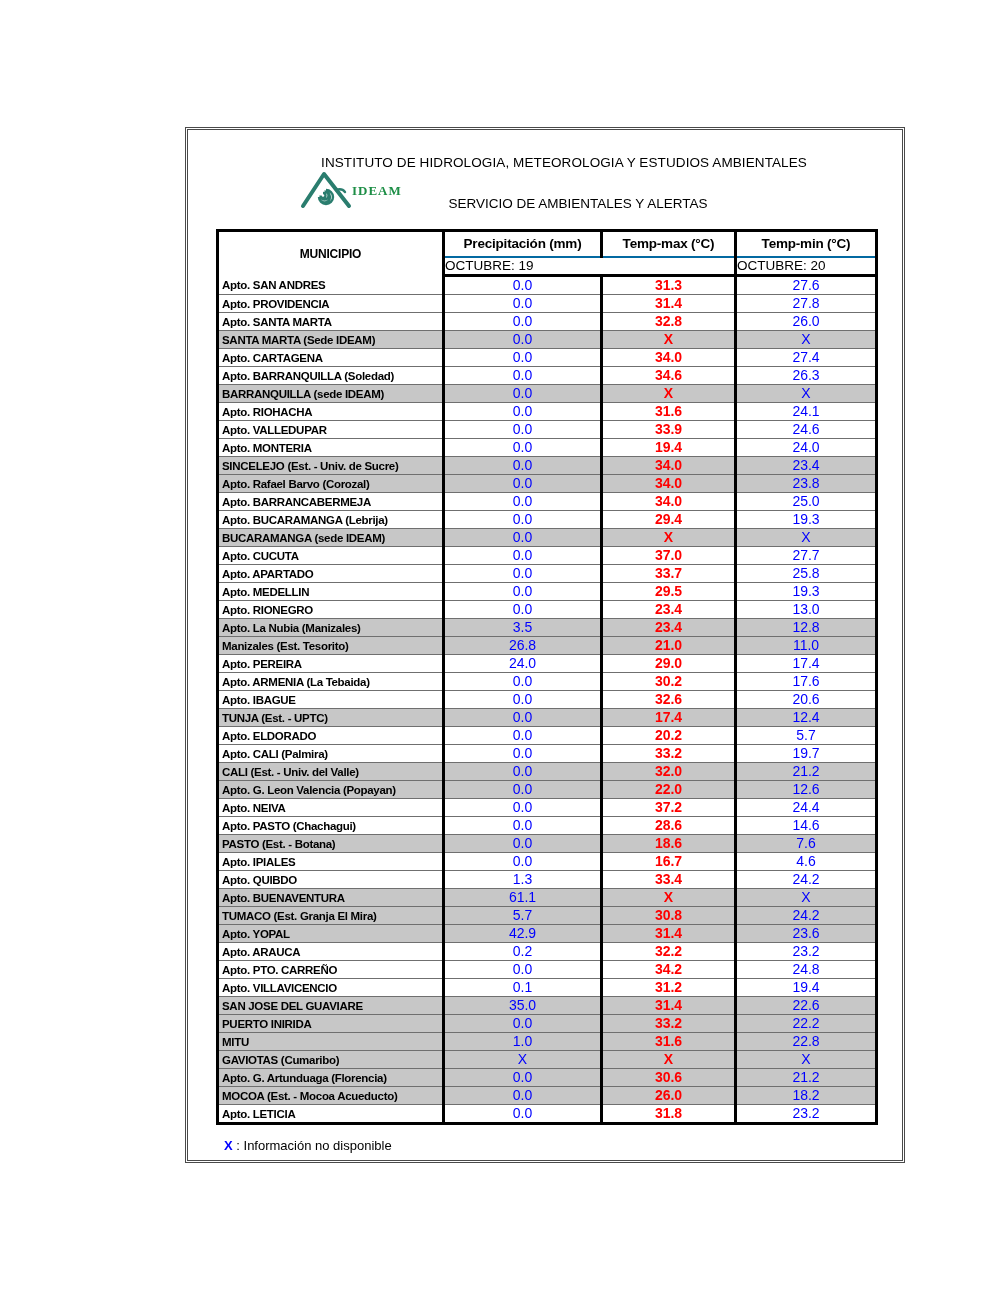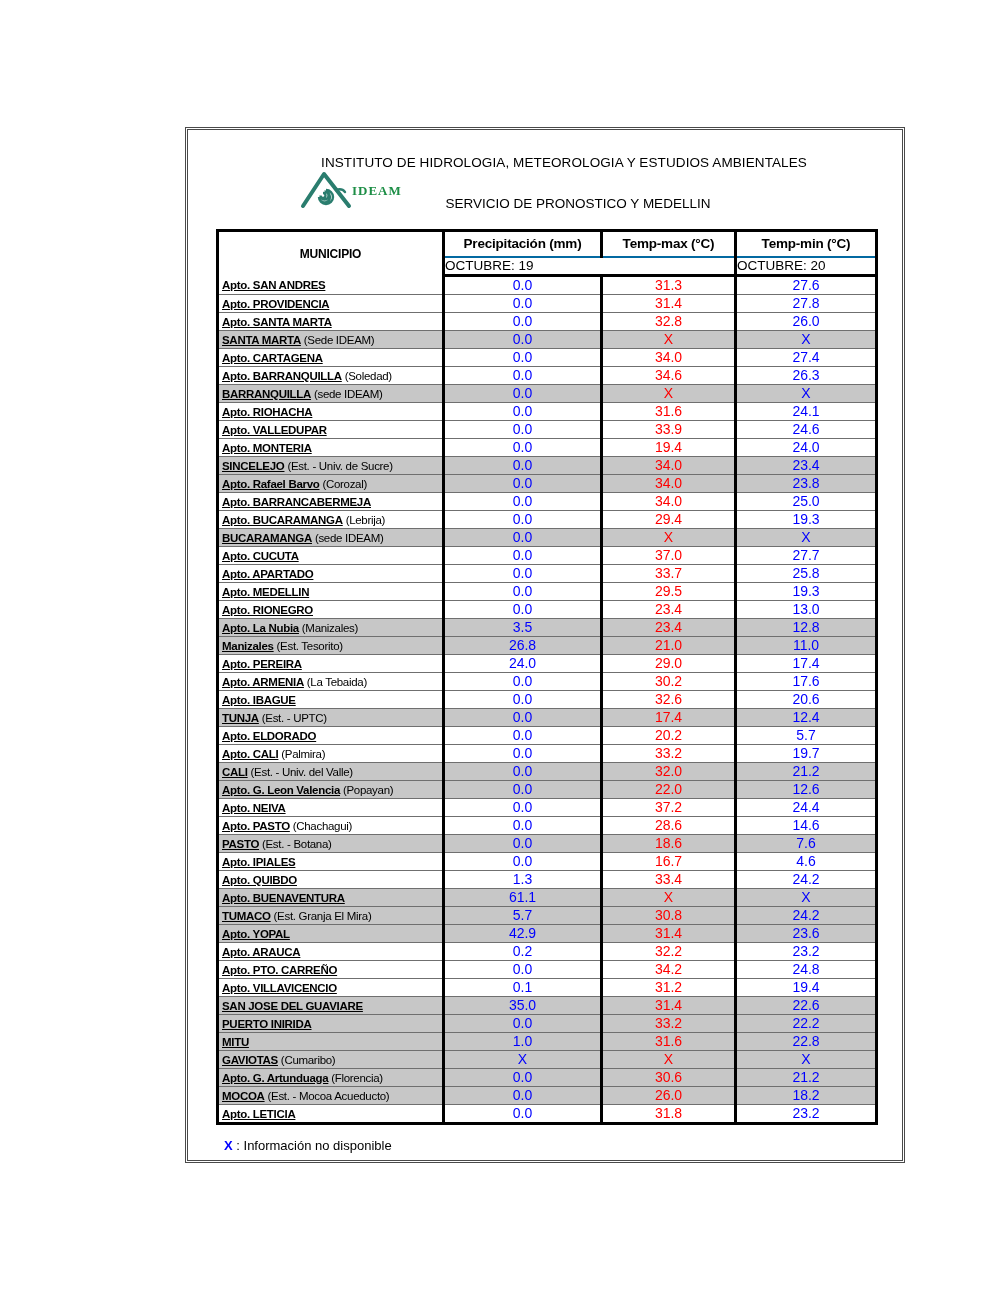--- a/index.html
+++ b/index.html
@@ -53,29 +53,29 @@
     border-left:3px solid #000; border-bottom:3px solid #000;
     font-size:13.5px; text-align:left; height:19px; font-weight:normal;
   }
   tbody td { height:17.1px; border-bottom:1px solid #6f6f6f; }
   tbody tr:last-child td { border-bottom:none;margin-top:45px; }
   tbody tr.shaded td { background:#c7c7c7; }
   td.muni {
     padding-left:3px; font-size:11.5px; letter-spacing:-0.3px;
     border-right:3px solid #000;
   }
-  .muni-name { font-weight:bold;text-decoration:underline; }
-  .muni-note { font-weight:normal; font-size:11.5px; }
+  .muni-name { font-weight:bold; }
+  .muni-note { font-weight:bold; font-size:11.5px; }
   td.val {
     text-align:center; font-size:14px; line-height:17px;
     border-left:3px solid #000;
   }
   td.val:first-of-type { border-left:none; }
   td.precip { color:var(--precip-color,#0000ff); }
-  td.tmax   { color:var(--tmax-color,#ff0000); }
+  td.tmax   { color:var(--tmax-color,#ff0000);font-weight:bold; }
   td.tmin   { color:var(--tmin-color,#0000ff); }
   .legend {
     position:absolute; left:36px; top:1008px; font-size:13px;
   }
   .legend .x { color:var(--precip-color,#0000ff); font-weight:bold; }
 </style>
 </head>
 <body>
 
 <div class="frame">
@@ -86,21 +86,21 @@
     <span>
       <svg width="52" height="46" viewBox="0 0 52 46">
         <path d="M3 38 L24 6 L49 38" fill="none" stroke="#2a7d6e" stroke-width="4" stroke-linecap="round" stroke-linejoin="round"></path>
         <path d="M26 22 a7 7 0 1 1 -7 7 a5.5 5.5 0 1 0 5.5 -5.5 a4 4 0 1 1 -4 4 a2.5 2.5 0 1 0 2.5 -2.5" fill="none" stroke="#2a7d6e" stroke-width="2.4"></path>
         <path d="M36 22 q6 -2 9 2" fill="none" stroke="#2a7d6e" stroke-width="2.4" stroke-linecap="round"></path>
       </svg>
     </span>
     <span class="logo-text">IDEAM</span>
   </div>
 
-  <div class="doc-subtitle">SERVICIO DE PRONOSTICO Y MEDELLIN</div>
+  <div class="doc-subtitle">SERVICIO DE AMBIENTALES Y ALERTAS</div>
 
   <table class="data">
     <colgroup>
       <col class="c-muni">
         <col class="c-prec">
         <col class="c-tmax">
         <col class="c-tmin">
     </colgroup>
     <thead>
       <tr>

